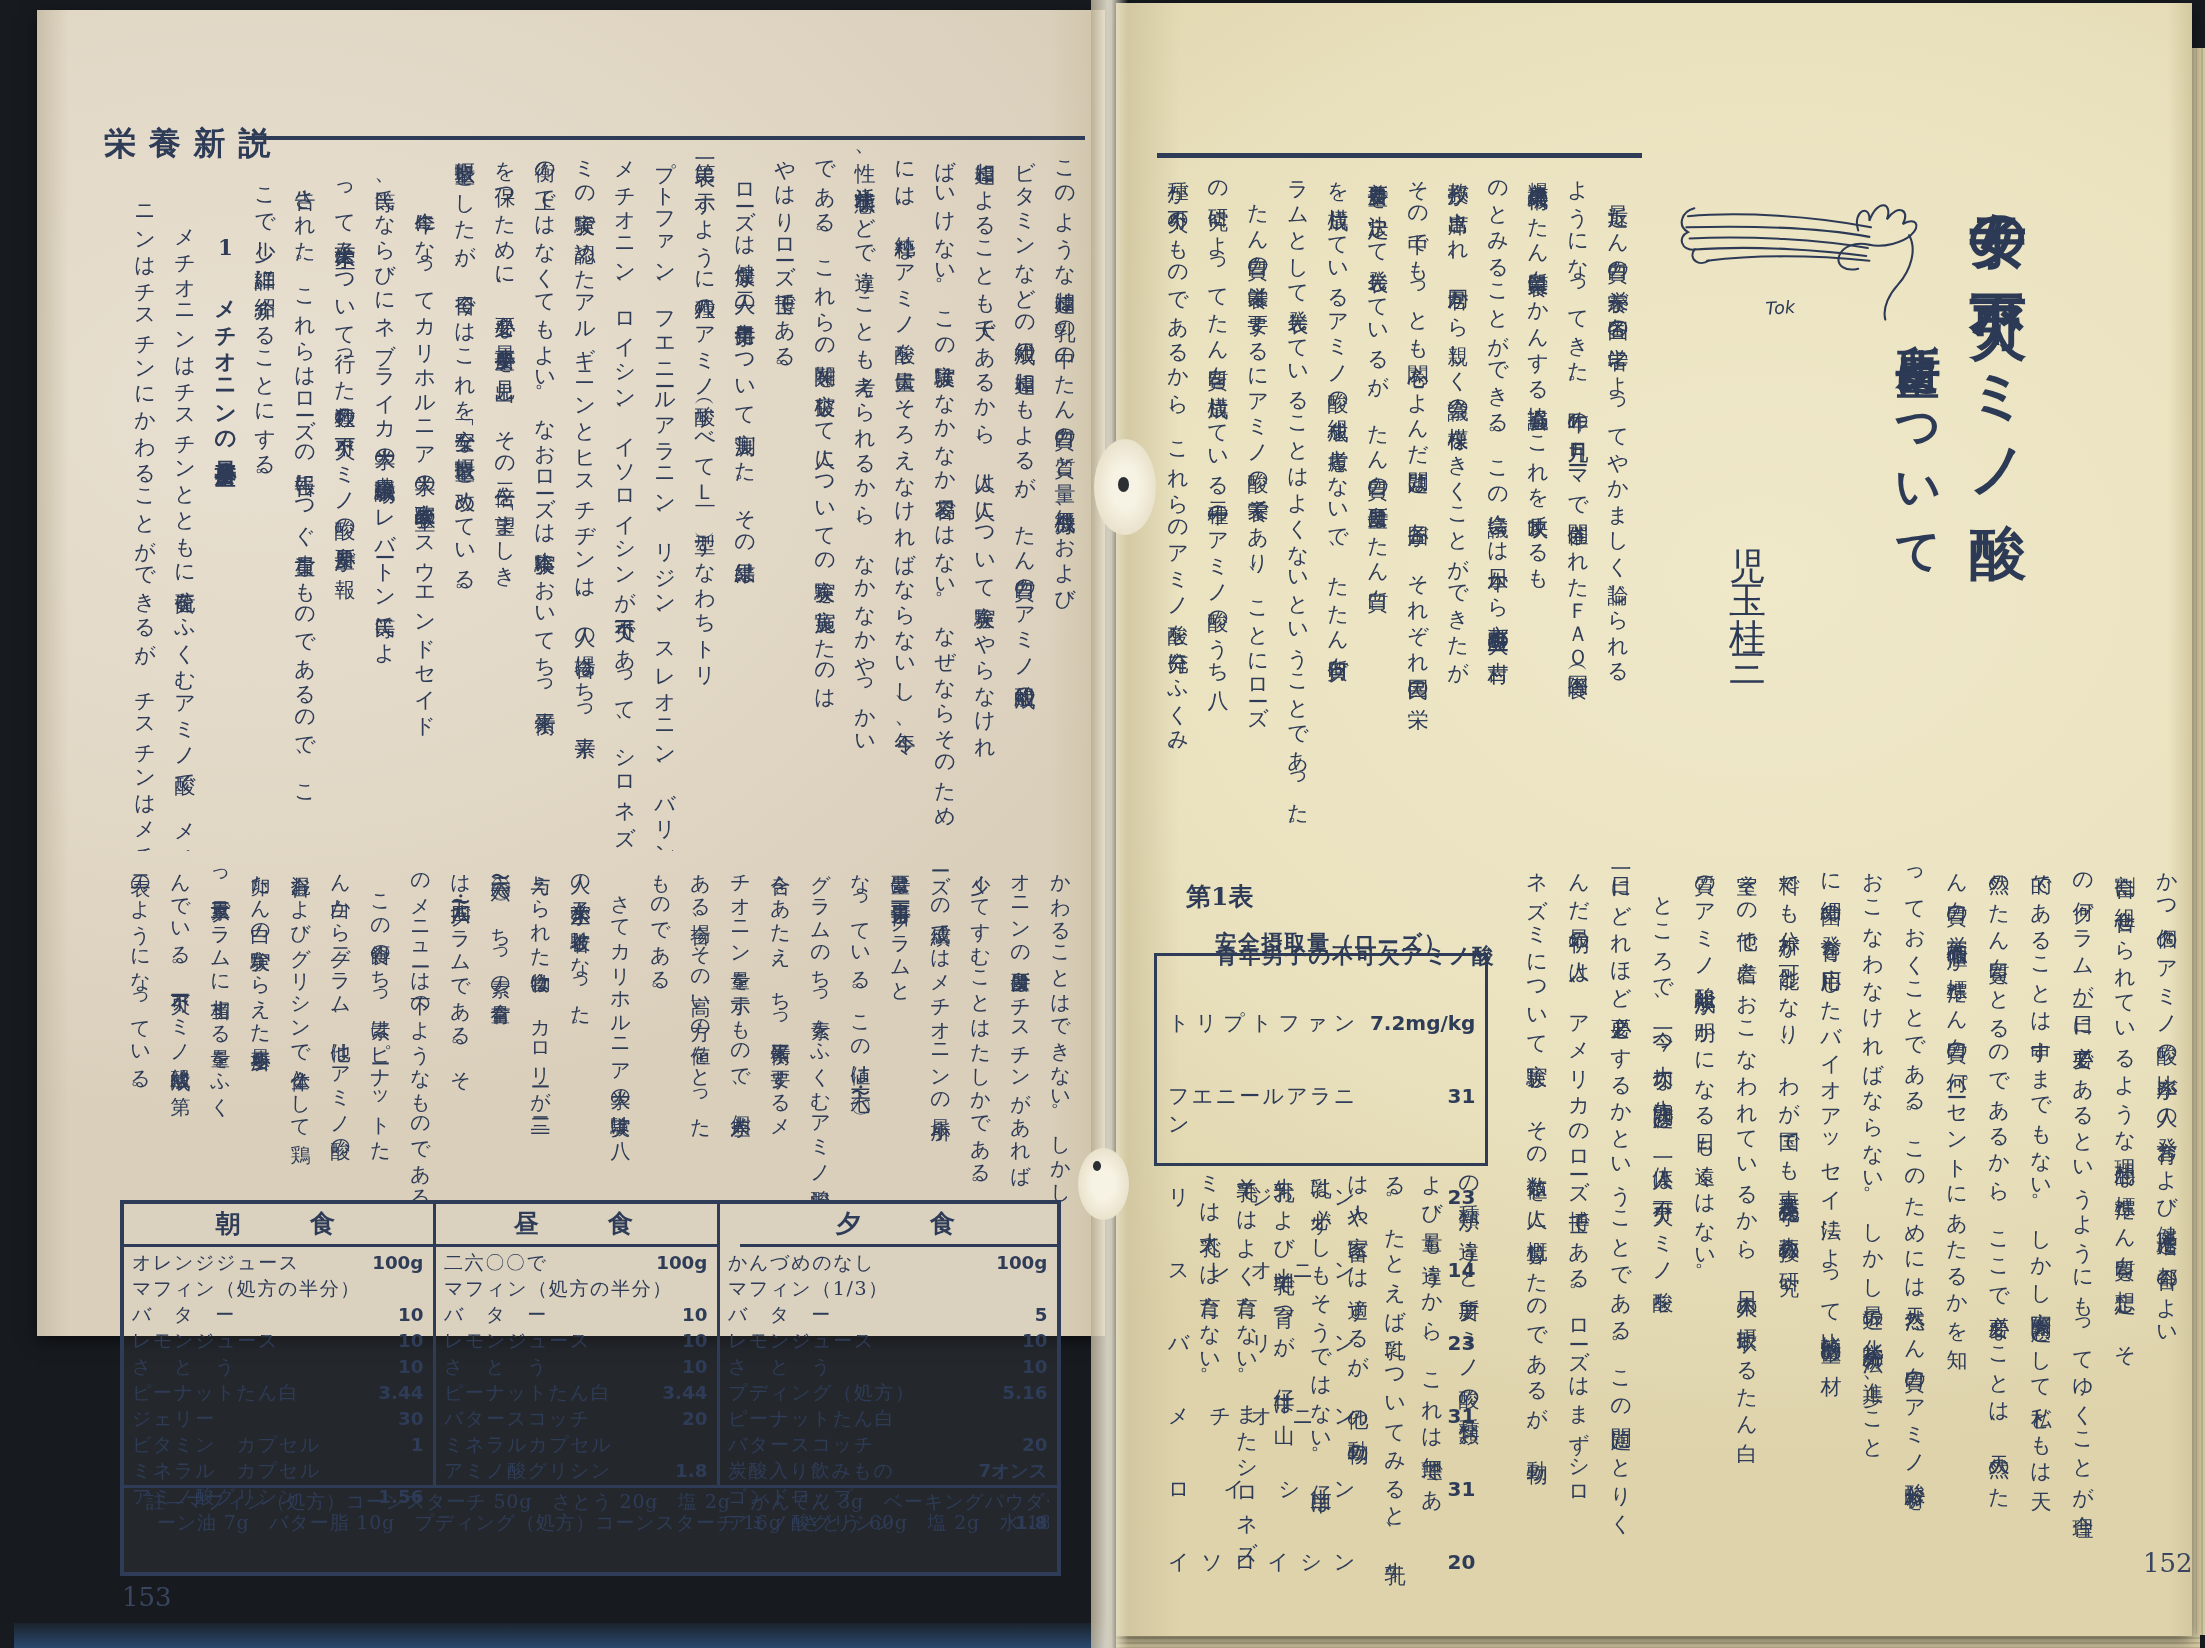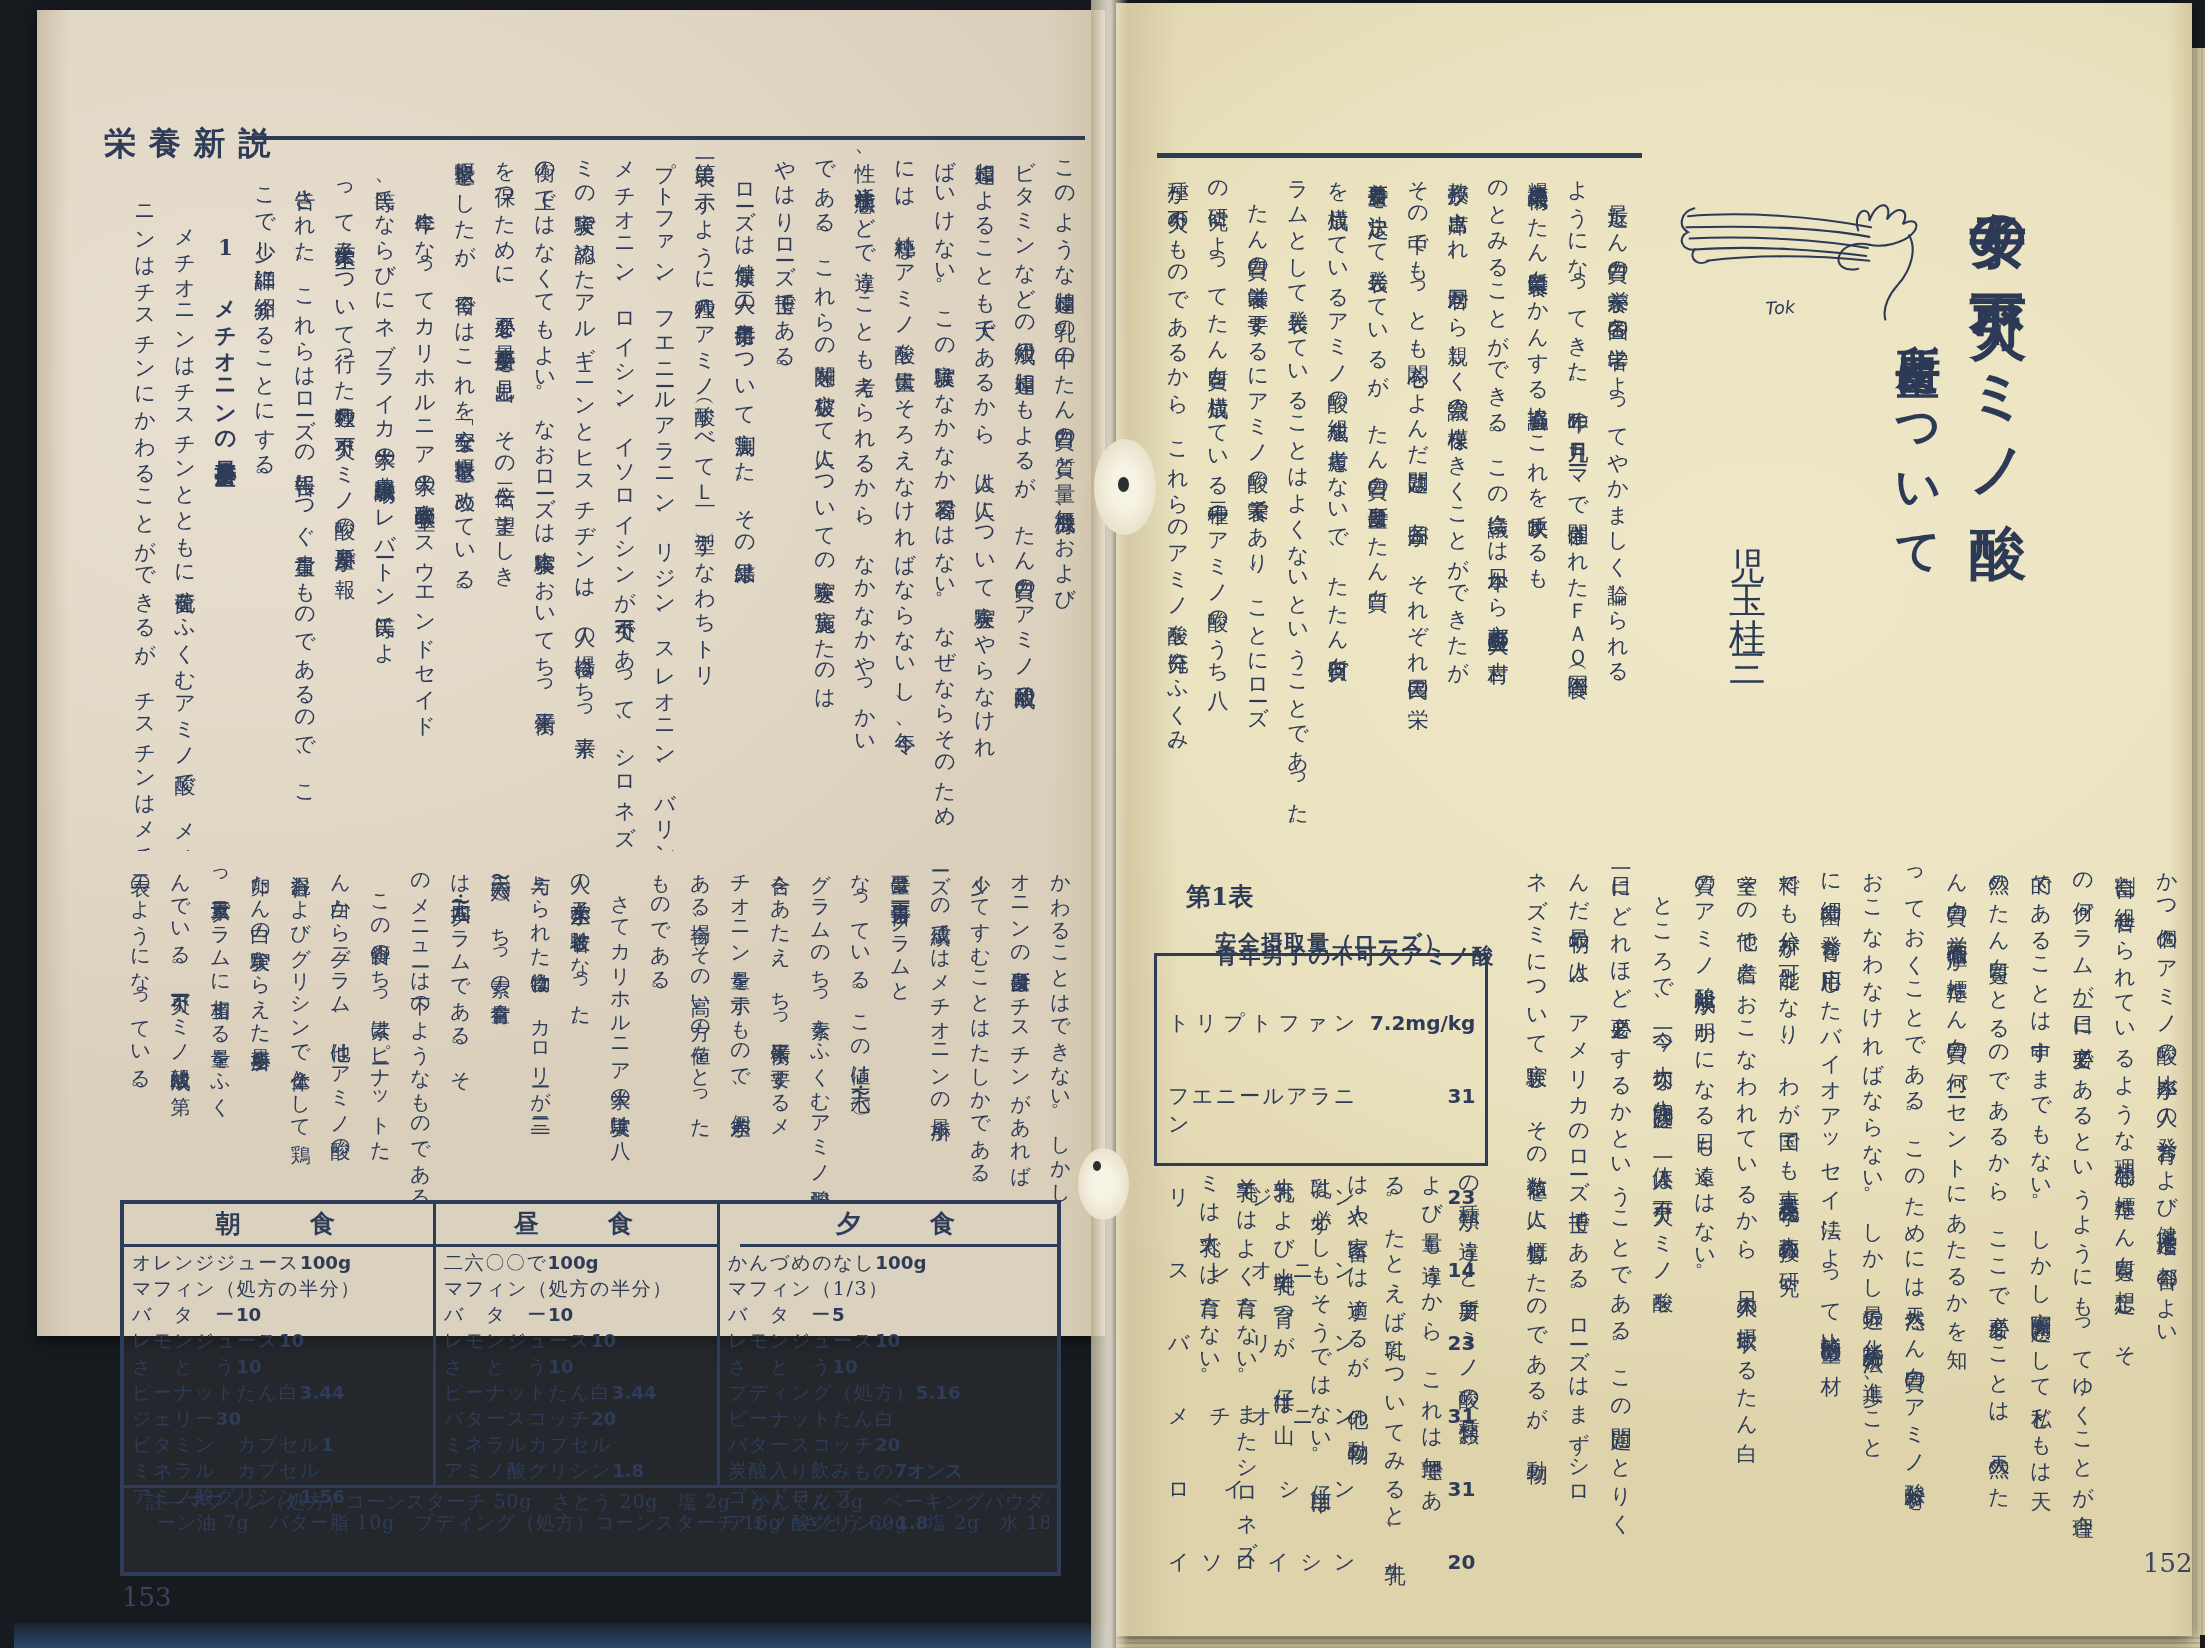--- a/index.html
+++ b/index.html
@@ -84,21 +84,21 @@
     background:rgba(255,255,255,0.06);}
   .meal-cols{position:absolute;left:0;top:0;width:100%;height:281px;display:flex;}
   .meal-col{position:relative;height:100%;box-sizing:border-box;}
   .meal-col.c0{width:309px;}
   .meal-col.c1{width:287px;border-left:3.2px solid #2e3c58;border-right:3.2px solid #2e3c58;}
   .meal-col.c2{width:330px;flex:1;padding-left:20px;}
   .meal-header{height:40px;line-height:40px;text-align:center;font-size:25px;font-weight:bold;
     letter-spacing:6.4px;color:#2e3c58;border-bottom:3.2px solid #2e3c58;}
   .meal-items{position:absolute;left:8px;right:9.6px;top:46px;height:228px;
     display:flex;flex-direction:column;justify-content:space-between;}
-  .meal-item{display:flex;align-items:baseline;
+  .meal-item{display:flex;justify-content:space-between;align-items:baseline;
     font-size:19px;color:#2e3c58;letter-spacing:1.6px;}
   .meal-qty{font-family:"DejaVu Sans","Liberation Sans",sans-serif;font-weight:bold;font-size:18.3px;letter-spacing:0;}
   .meal-note{position:absolute;left:0;right:0;top:281px;border-top:3.2px solid #2e3c58;
     padding:3.2px 8px 0 22px;color:#2e3c58;}
   .note-line{font-size:19px;line-height:21.5px;letter-spacing:0.8px;white-space:nowrap;overflow:hidden;}
   .note-line+.note-line{padding-left:11px;}
   
   .doodle{position:absolute;left:554px;top:175px;width:281px;height:175px;}
   .doodle svg{width:100%;height:100%;}
 </style>

